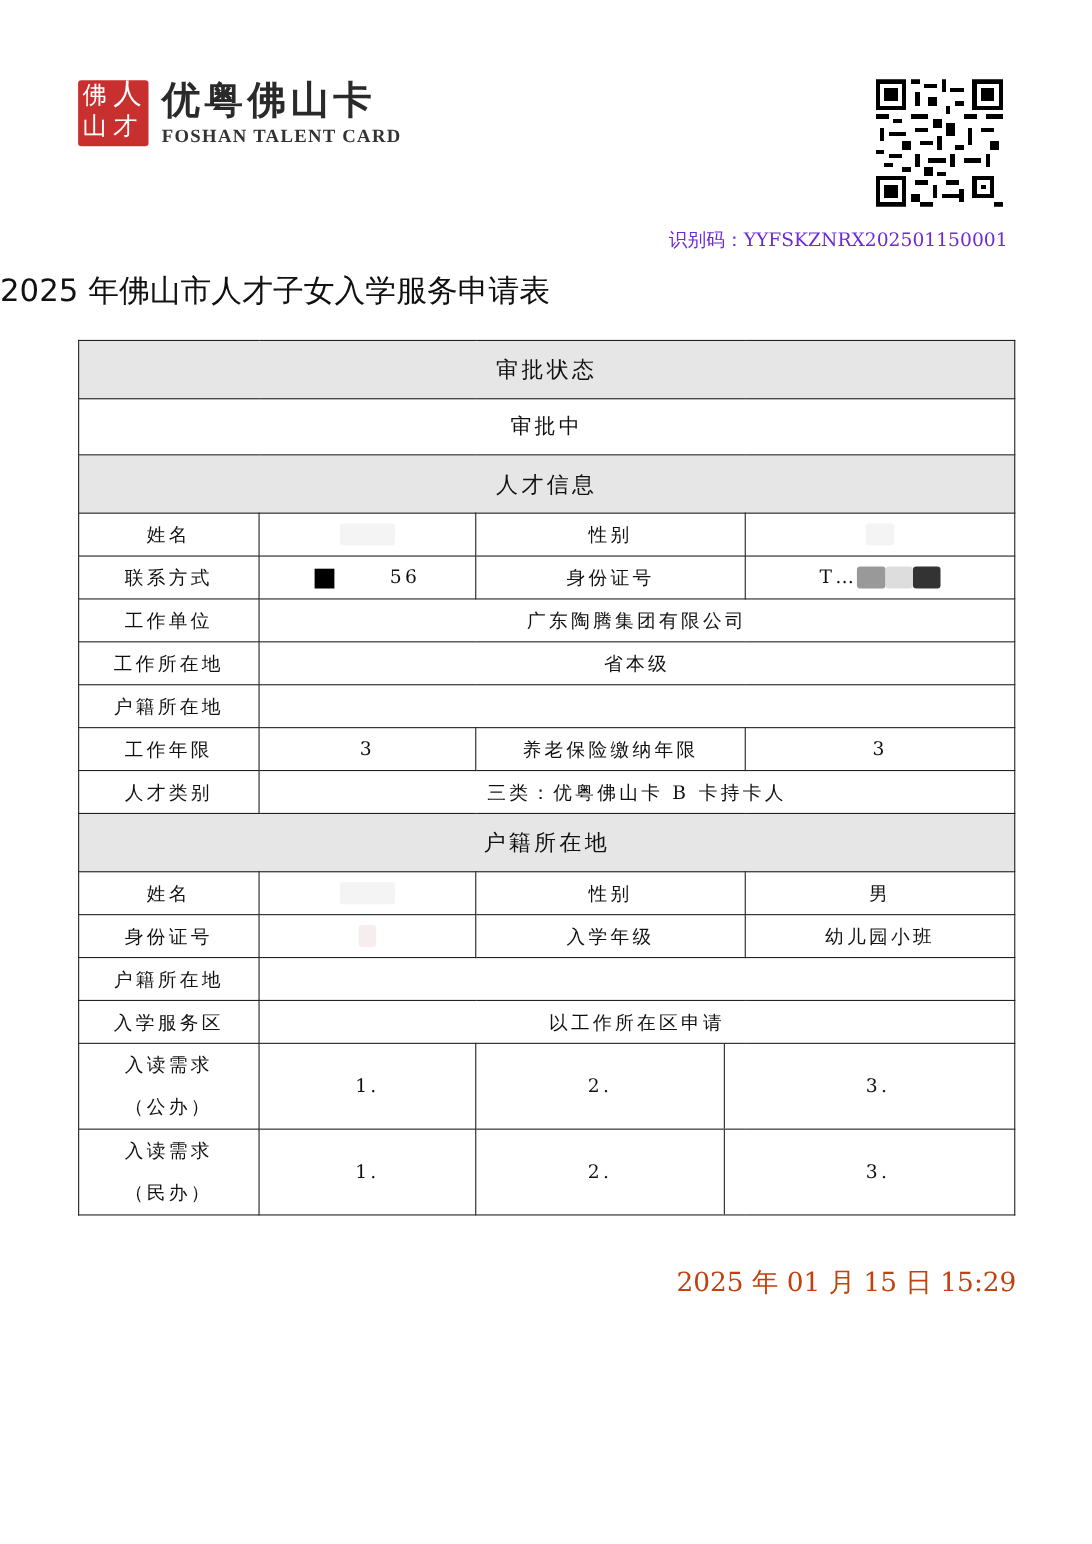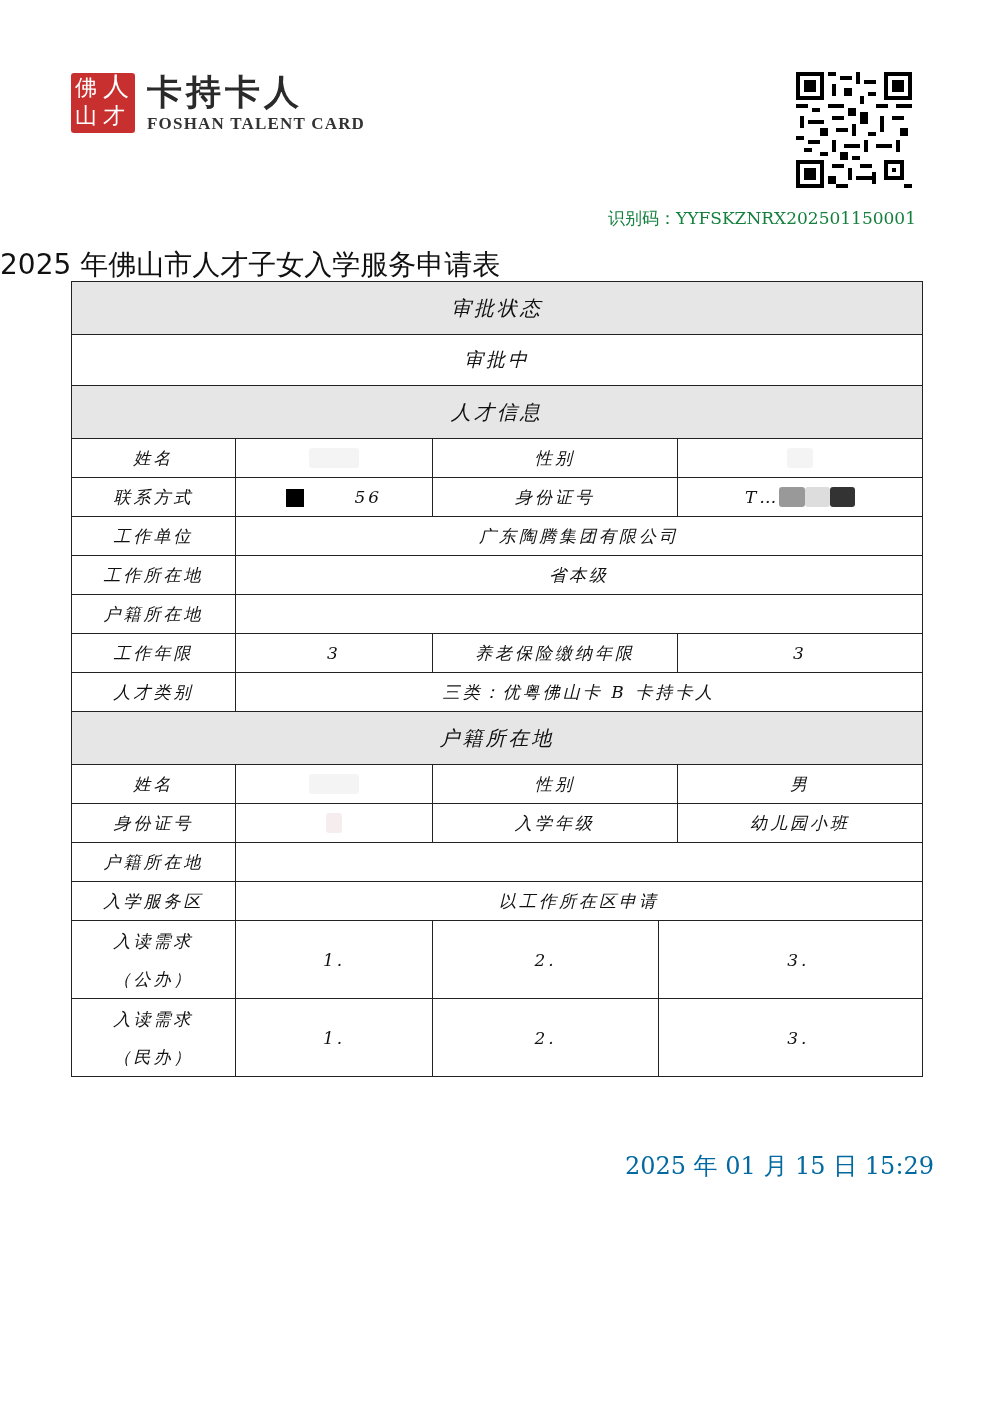--- a/index.html
+++ b/index.html
@@ -12,47 +12,47 @@
   .seal .c1 { left:4px; top:4px; }
   .seal .c2 { left:32px; top:2px; font-size:26px; }
   .seal .c3 { left:4px; top:32px; }
   .seal .c4 { left:32px; top:32px; }
   .logo-text { margin-left:12px; display:flex; flex-direction:column; }
   .logo-cn { font-family:"DejaVu Sans","Liberation Sans",sans-serif; font-weight:bold; font-size:35px;
              letter-spacing:4px; color:#2a2a2a; line-height:40px; }
   .logo-en { font-family:Liberation Serif, serif; font-weight:bold; font-size:17px;
              letter-spacing:1.2px; color:#333; line-height:20px; margin-top:2px; }
   .qr { position:absolute; left:796px; top:72px; width:116px; height:116px; }
-  .idcode { position:absolute; right:77px; top:207px; font-size:17px; color:#15803d; }
+  .idcode { position:absolute; right:77px; top:207px; font-size:17px; color:#6d28d9; }
   .title { position:absolute; left:0; right:0; top:246px; 
            font-family:"DejaVu Sans","Liberation Sans",sans-serif; font-size:28px; color:#111; }
-  table.form { position:absolute; left:71px; top:281px; width:851px; border-collapse:collapse;
-               table-layout:fixed; font-size:17px;font-style:italic; }
+  table.form { position:absolute; left:71px; top:309px; width:851px; border-collapse:collapse;
+               table-layout:fixed; font-size:17px; }
   table.form td { border:1.5px solid #222; text-align:center; vertical-align:middle; padding:0;
                   letter-spacing:3px; }
   tr.sec td { background:#e6e6e6; height:52px; font-size:20px; }
   tr.val td { height:50px; font-size:19px; }
   tr.r td { height:38px; }
   tr.tall td { height:77px; line-height:38px; }
   .redact { display:inline-block; background:#f4f4f4; color:transparent; border-radius:3px; }
   .blk { display:inline-block; width:18px; height:18px; background:#000; vertical-align:middle; }
-  .datestamp { position:absolute; right:59px; top:1150px; font-size:24px; color:#0369a1; }
+  .datestamp { position:absolute; right:69px; top:1150px; font-size:24px; color:#c2410c; }
 </style>
 </head>
 <body>
 
 <div class="logo">
   <div class="seal">
     <span class="c1">佛</span>
     <span class="c2">人</span>
     <span class="c3">山</span>
     <span class="c4">才</span>
   </div>
   <div class="logo-text">
-    <div class="logo-cn">卡持卡人</div>
+    <div class="logo-cn">优粤佛山卡</div>
     <div class="logo-en">FOSHAN TALENT CARD</div>
   </div>
 </div>
 
 <svg class="qr" viewBox="0 0 29 29" shape-rendering="crispEdges">
   <rect width="29" height="29" fill="#fff"></rect>
   <g fill="#000">
     <rect x="0" y="0" width="7" height="7"></rect>
       <rect x="1" y="1" width="5" height="5" fill="#fff"></rect>
       <rect x="2" y="2" width="3" height="3"></rect>

